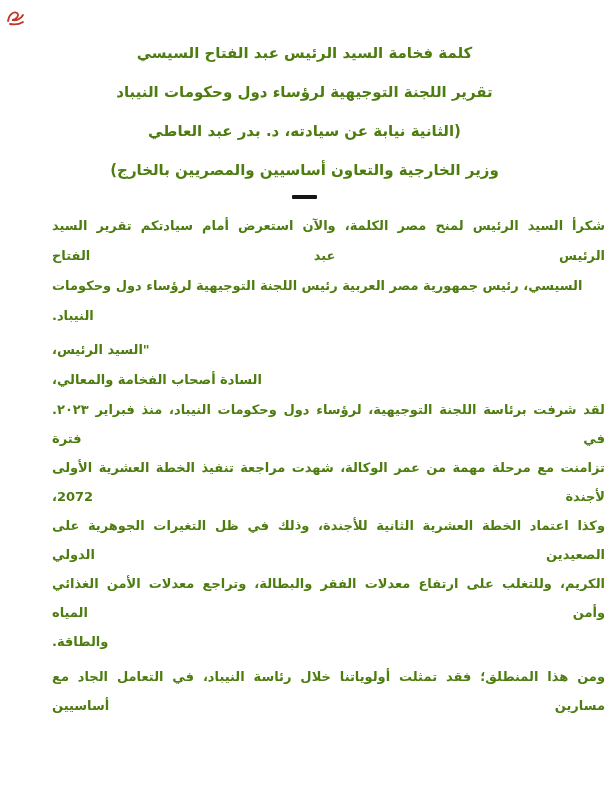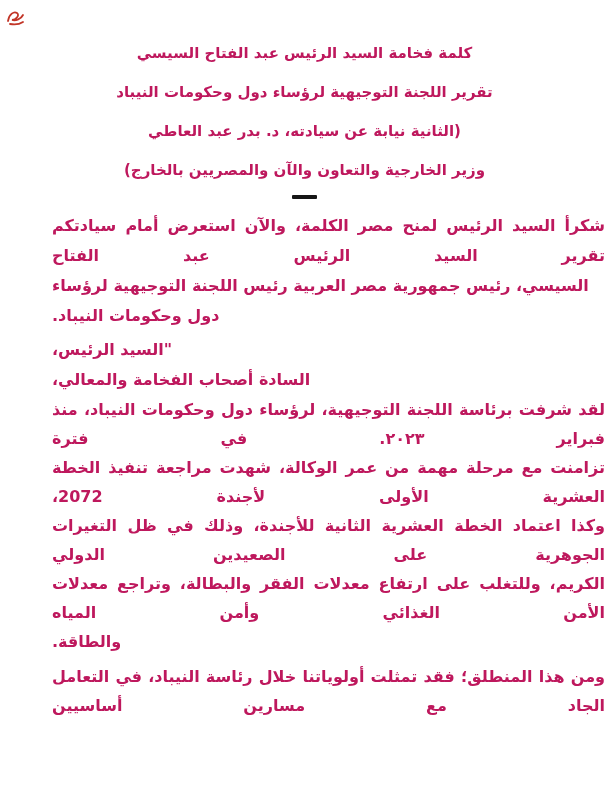--- a/index.html
+++ b/index.html
@@ -4,21 +4,21 @@
 <style>
   html,body{margin:0;padding:0;background:#e8e8e8;}
   .page{
     position:relative;
     width:609px;height:785px;
     background:#ffffff;
     margin:0 auto;
     overflow:hidden;
     font-family:"DejaVu Sans",sans-serif;
     font-weight:bold;
-    color:#be185d;
+    color:#4d7c0f;
     direction:rtl;
   }
   .red-mark{position:absolute;top:7px;left:6px;width:20px;height:20px;}
   .doc-header{margin-top:34px;text-align:center;}
   .doc-header .hline{
     line-height:39px;
     font-size:15px;
     letter-spacing:0.2px;
     white-space:nowrap;
   }
@@ -32,21 +32,21 @@
     margin:0 52px 0 0;   
     padding-left:50px;
     padding-right:2px;
     font-size:13px;
   }
   .doc-body{margin:0;padding-right:54px;padding-left:52px;}
   
   .doc-body{padding-right:4px;padding-left:52px;}
   .line{
     line-height:30px;
-    font-size:16px;
+    font-size:13px;
     direction:rtl;
   }
   .jline{ text-align:justify; text-align-last:justify; }
   .lline{ text-align:left; }
   .p2 .line,.p3 .line{line-height:29px;}
   .p1{margin-top:12px;}
   .address1{margin-top:4px;padding-right:22px;}
   .address2{margin-top:0;padding-right:8px;}
   .p2{}
   .p3{margin-top:6px;}
@@ -57,21 +57,21 @@
 <div class="page">
 
   <svg class="red-mark" viewBox="0 0 20 20" xmlns="http://www.w3.org/2000/svg">
     <path d="M2,14 C3,7 8,4 11,6 C14,8 10,13 6,13 C10,14 15,12 17,8 M4,17 C9,18 14,17 17,15" fill="none" stroke-width="1.8" stroke-linecap="round" stroke="#c23527"></path>
   </svg>
 
   <div class="doc-header">
     <div class="hline">كلمة فخامة السيد الرئيس عبد الفتاح السيسي</div>
     <div class="hline">تقرير اللجنة التوجيهية لرؤساء دول وحكومات النيباد</div>
     <div class="hline">(الثانية نيابة عن سيادته، د. بدر عبد العاطي</div>
-    <div class="hline">وزير الخارجية والتعاون والآن والمصريين بالخارج)</div>
+    <div class="hline">وزير الخارجية والتعاون أساسيين والمصريين بالخارج)</div>
   </div>
 
   <div class="sep-bar"></div>
 
   <div class="doc-body">
 
     <div class="p1">
       <div class="line jline">شكرأ السيد الرئيس لمنح مصر الكلمة، والآن استعرض أمام سيادتكم تقرير السيد الرئيس عبد الفتاح</div>
       <div class="line lline">السيسي، رئيس جمهورية مصر العربية رئيس اللجنة التوجيهية لرؤساء دول وحكومات النيباد.</div>
     </div>

